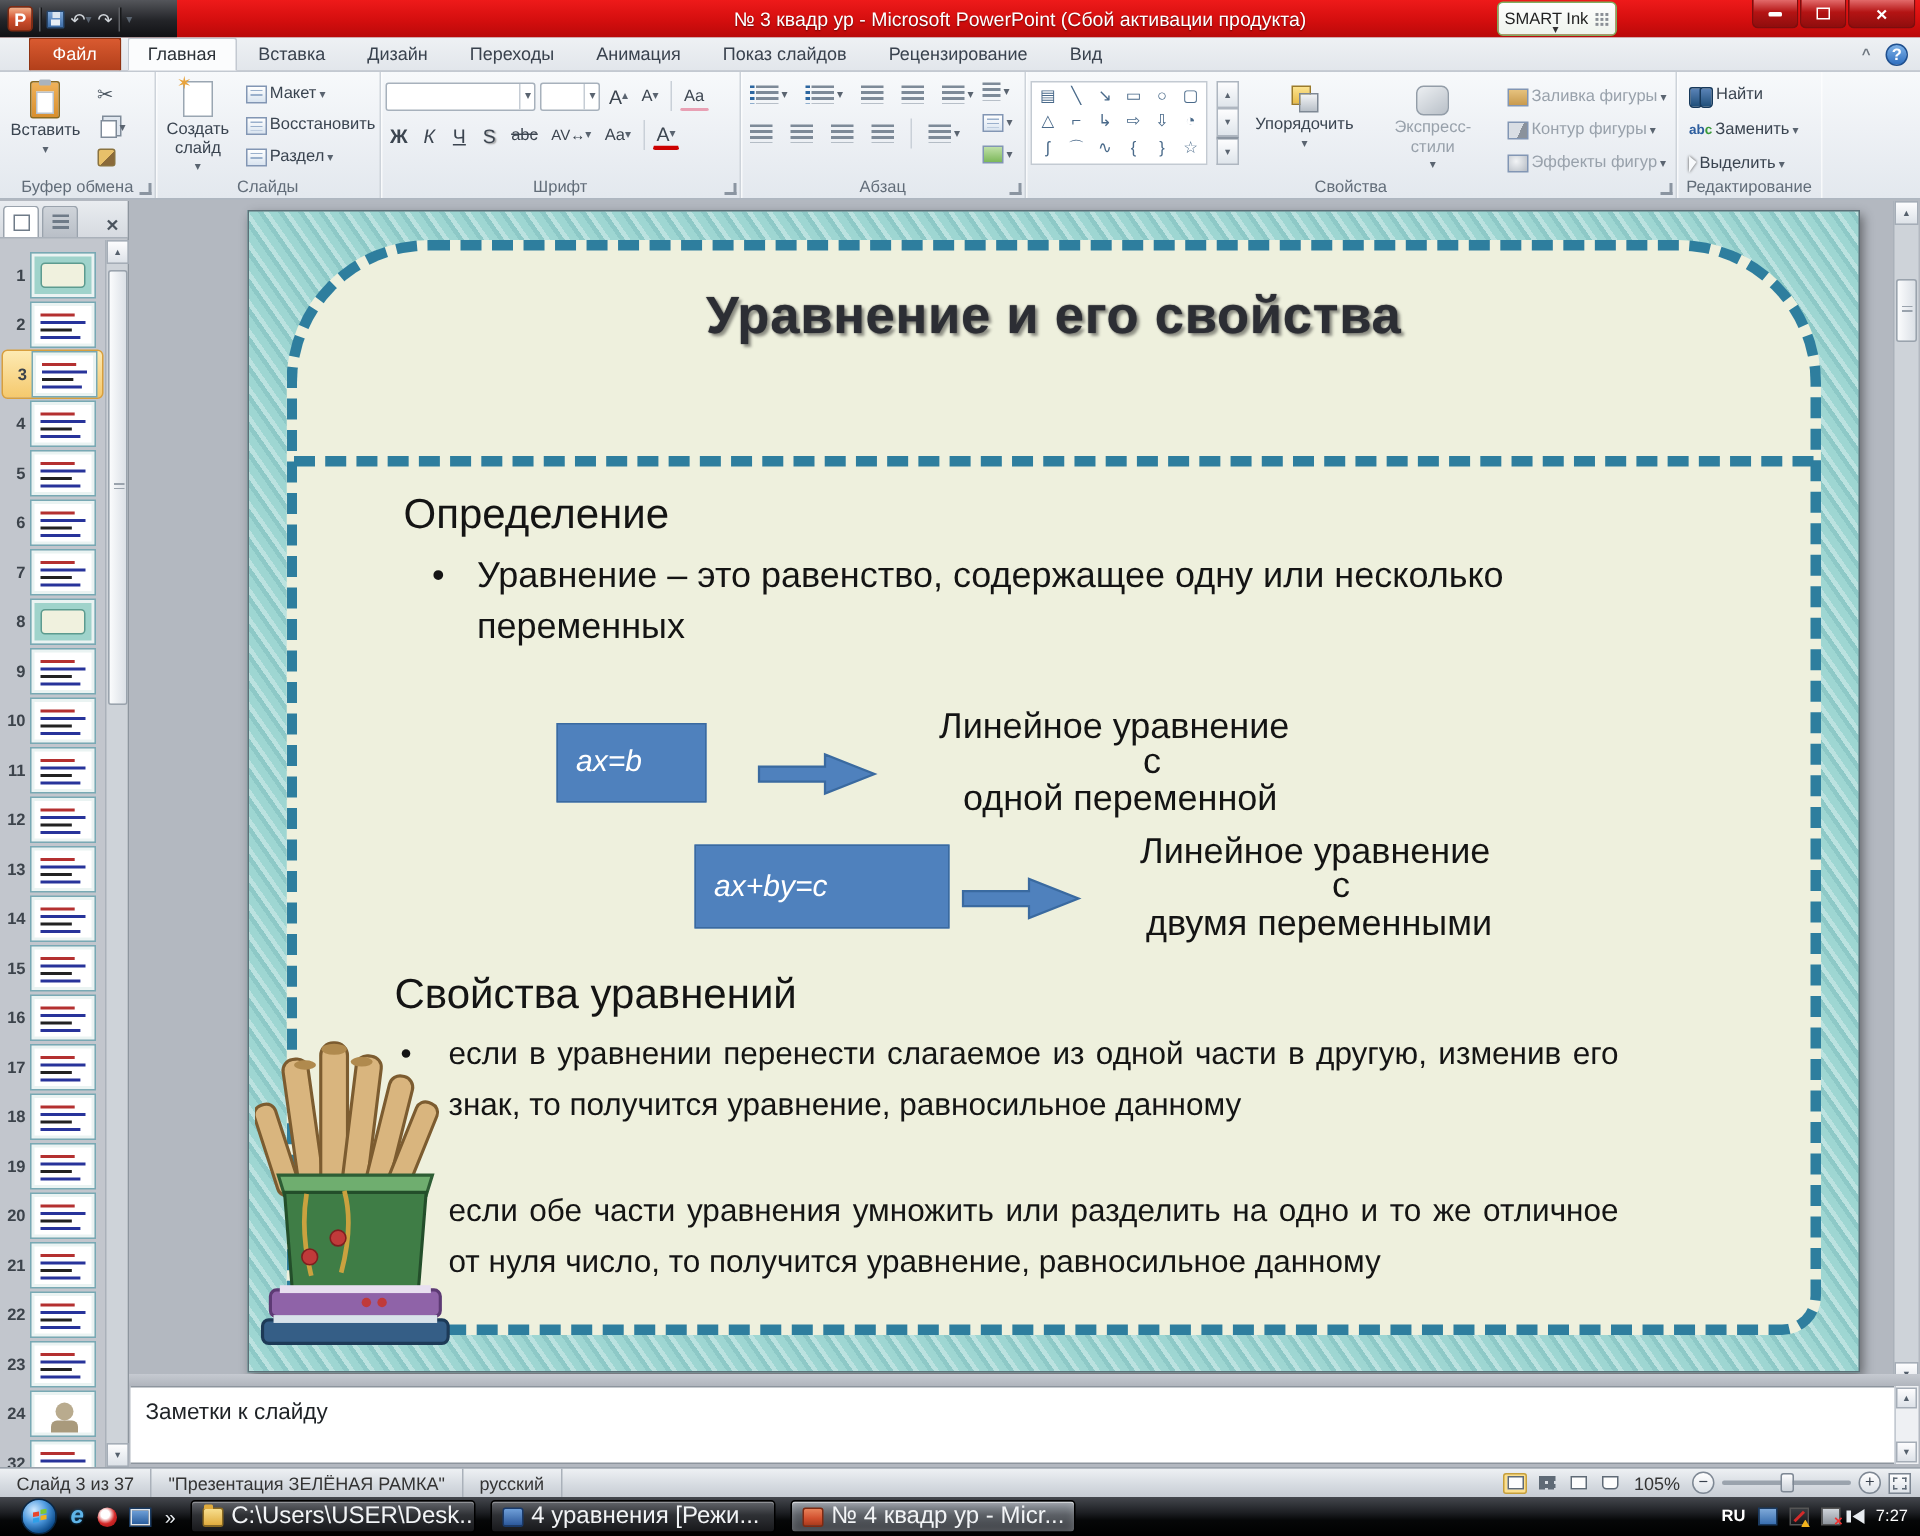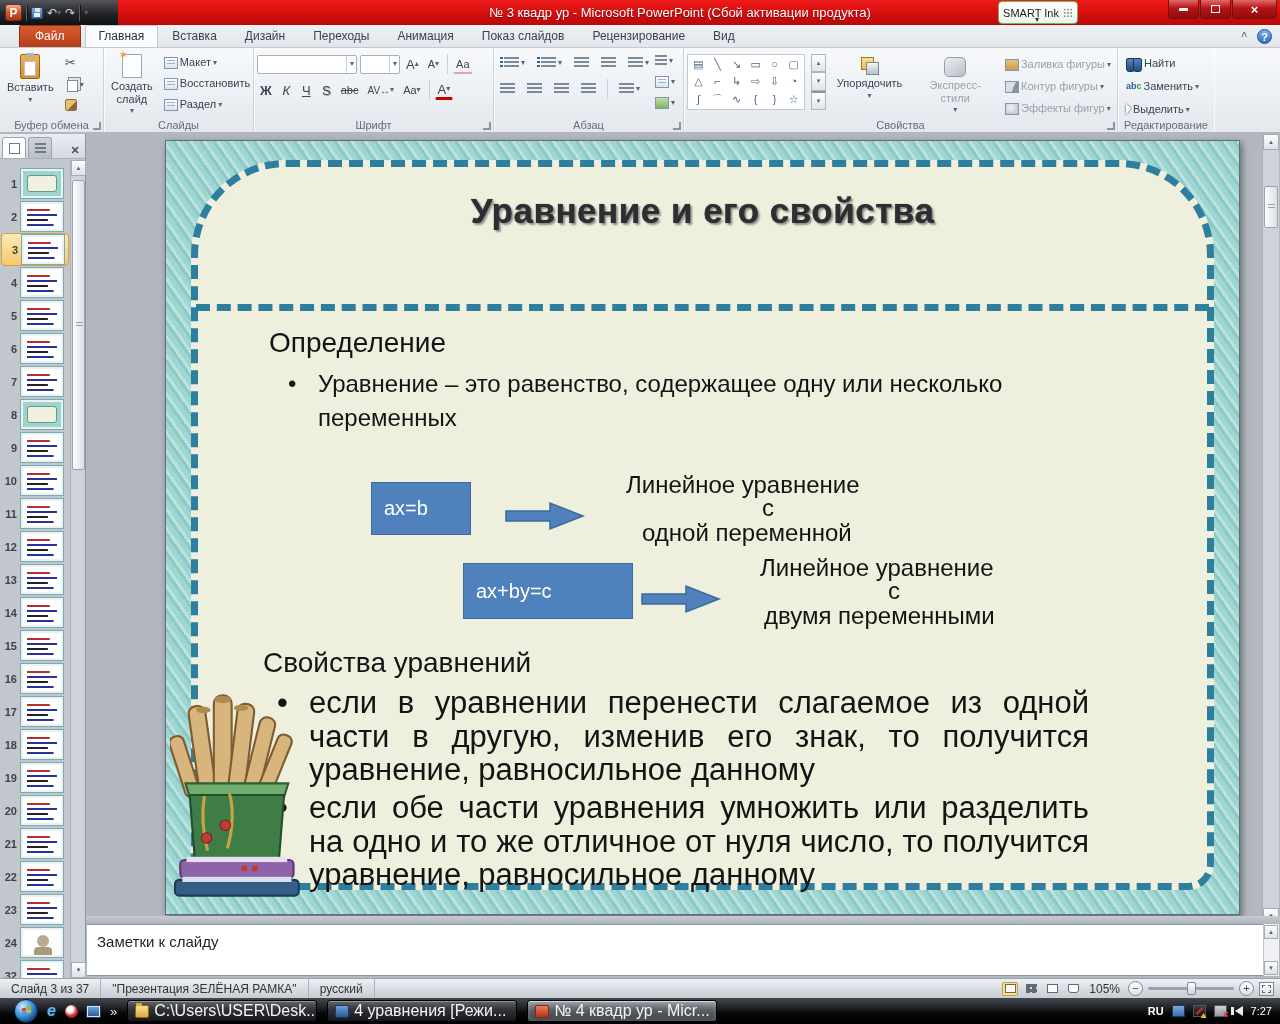--- a/index.html
+++ b/index.html
@@ -112,24 +112,24 @@
 #es-thumb{position:absolute;left:1px;top:52px;width:14px;height:42px;background:linear-gradient(90deg,#fbfcfd,#dbe0e6);border:1px solid #9aa3ad;border-radius:2px}
 
 #slide{position:absolute;left:165px;top:140px;width:1075px;height:775px;background-color:#9ed6d2;background-image:repeating-linear-gradient(55deg,rgba(255,255,255,.3) 0 3px,rgba(255,255,255,0) 3px 8px,rgba(40,120,130,.14) 8px 11px);border:1px solid #5c7078;box-shadow:2px 3px 7px rgba(0,0,0,.45)}
 .frame{position:absolute;left:25px;top:19px;right:25px;bottom:24px;background:#eef0dd;border:7px dashed #2e7e9e;border-radius:95px 95px 26px 26px}
 .title-sep{position:absolute;left:30px;right:30px;top:163px;border-top:7px dashed #2e7e9e}
 .slide-title{position:absolute;left:0;right:0;top:50px;text-align:center;font-size:35px;font-weight:bold;color:#2c2e34;letter-spacing:.5px;text-shadow:2px 2px 2px rgba(30,30,30,.45),0 0 1px #4a4a4a}
 .s-text{position:absolute;color:#141414}
 .h24{font-size:28px}
 .def-text{left:112px;top:226px;width:750px;font-size:24px;line-height:34px;padding-left:40px;position:absolute;color:#141414}
 .bullet::before{content:"•";position:absolute;left:10px;top:0}
-.bluebox{position:absolute;background:#4f81bd;border:1px solid #3a6aa0;color:#fff;font-size:20px;display:flex;align-items:center;padding-left:12px}
+.bluebox{position:absolute;background:#4f81bd;border:1px solid #3a6aa0;color:#fff;font-style:italic;font-size:20px;display:flex;align-items:center;padding-left:12px}
 .lin-label{position:absolute;font-size:24px;color:#141414;line-height:28px}
 .lin-label .c-mid{position:absolute;top:23px}
-.prop-para{position:absolute;left:101px;width:822px;padding-left:42px;font-size:31px;line-height:33.5px;text-align:justify;color:#141414}
+.prop-para{position:absolute;left:91px;width:822px;padding-left:42px;font-size:21px;line-height:33.5px;text-align:justify;color:#141414}
 #books{position:absolute;left:4px;top:548px;width:138px;height:215px;z-index:5}
 
 
 #splitter{position:absolute;left:86px;top:916px;right:0;height:8px;background:linear-gradient(#c6cad1,#b0b5bd)}
 #notes{position:absolute;left:87px;top:924px;width:1176px;height:52px;background:#fff;border-top:1px solid #8d959e;border-bottom:1px solid #8d959e;padding:8px 10px;font-size:15px;color:#1e2226}
 #notes-scroll{position:absolute;right:1px;top:924px;width:16px;height:52px;background:#eef0f3;border-left:1px solid #c3c9d1}
 #notes-scroll .scr-btn{width:14px;height:14px}
 #ns-up{top:1px}#ns-down{bottom:1px}
 
 

